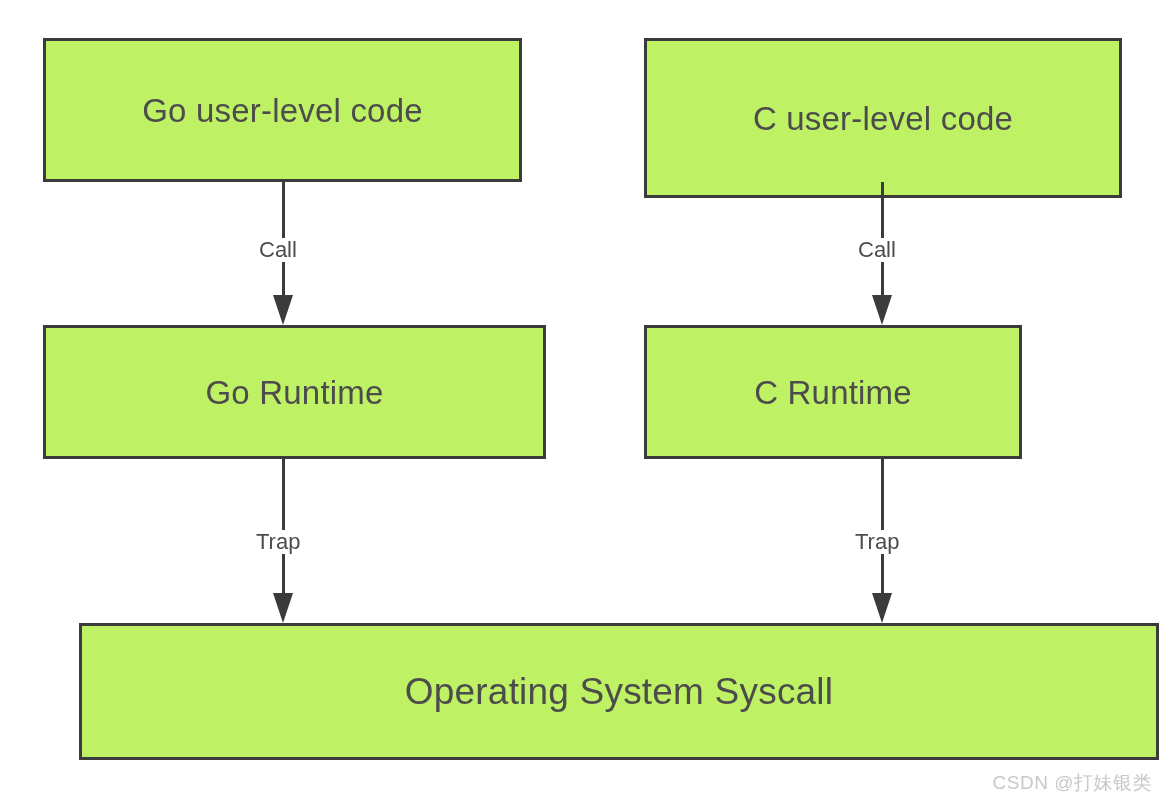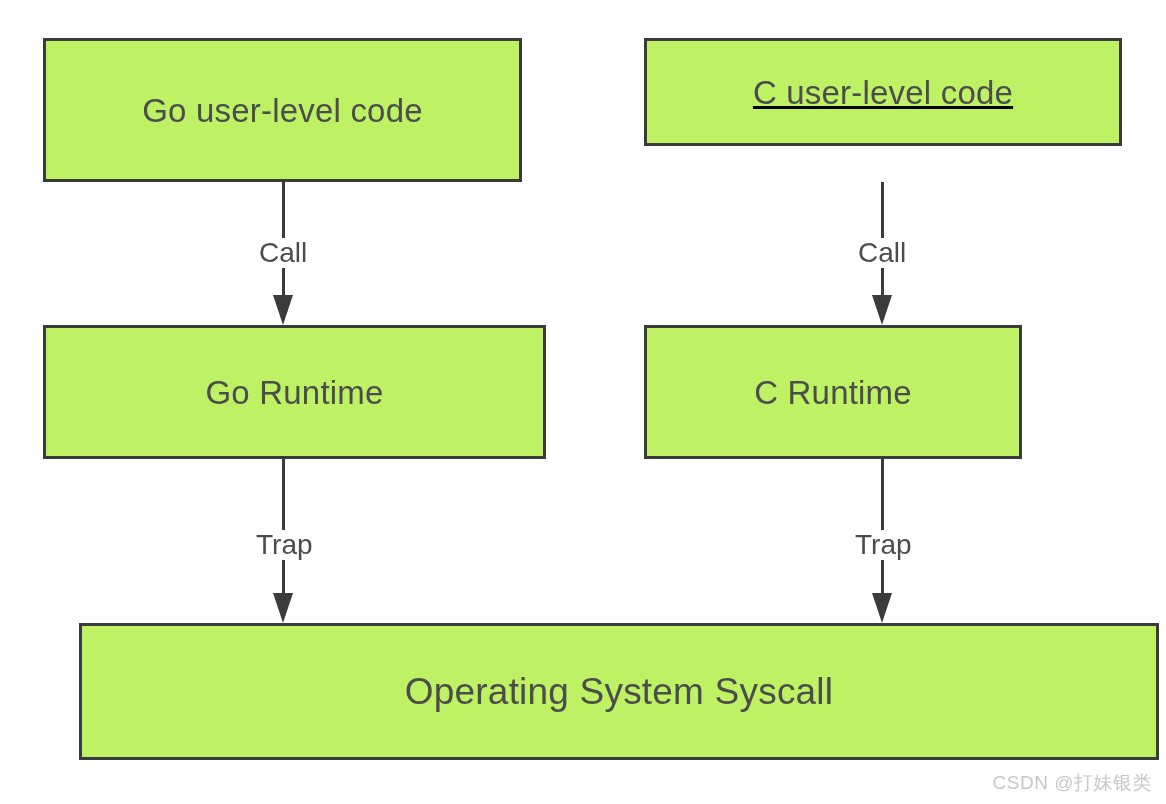--- a/index.html
+++ b/index.html
@@ -34,21 +34,21 @@
   }
   .node-label {
     color: #4c4c4c;
     font-weight: 300;
     letter-spacing: 0.2px;
     line-height: 1;
     white-space: nowrap;
   }
 
   #node-go-user  { left: 43px;  top: 38px;  width: 479px; height: 144px; }
-  #node-c-user   { left: 644px; top: 38px;  width: 478px; height: 108px; text-decoration: underline; }
+  #node-c-user   { left: 644px; top: 38px;  width: 478px; height: 160px; }
   #node-go-rt    { left: 43px;  top: 325px; width: 503px; height: 134px; }
   #node-c-rt     { left: 644px; top: 325px; width: 378px; height: 134px; }
   #node-os       { left: 43px;  top: 623px; width: 1080px; height: 137px; margin-left: 36px; }
 
   #node-go-user .node-label,
   #node-c-user  .node-label,
   #node-go-rt   .node-label,
   #node-c-rt    .node-label { font-size: 33px; }
 
   #node-os .node-label { font-size: 37px; }
@@ -70,21 +70,21 @@
     left: 19px;
     width: 0;
     height: 0;
     border-left: 10px solid transparent;
     border-right: 10px solid transparent;
     border-top: 30px solid #3b3b3b;
   }
   .arrow .edge-label {
     position: absolute;
     color: #4c4c4c;
-    font-size: 28px;
+    font-size: 22px;
     font-weight: 300;
     line-height: 1;
     white-space: nowrap;
     background: #ffffff;
     padding: 1px 2px;
   }
 
   
   #arrow-go-call  { left: 254px; top: 182px; height: 143px; }
   #arrow-go-trap  { left: 254px; top: 459px; height: 164px; }

